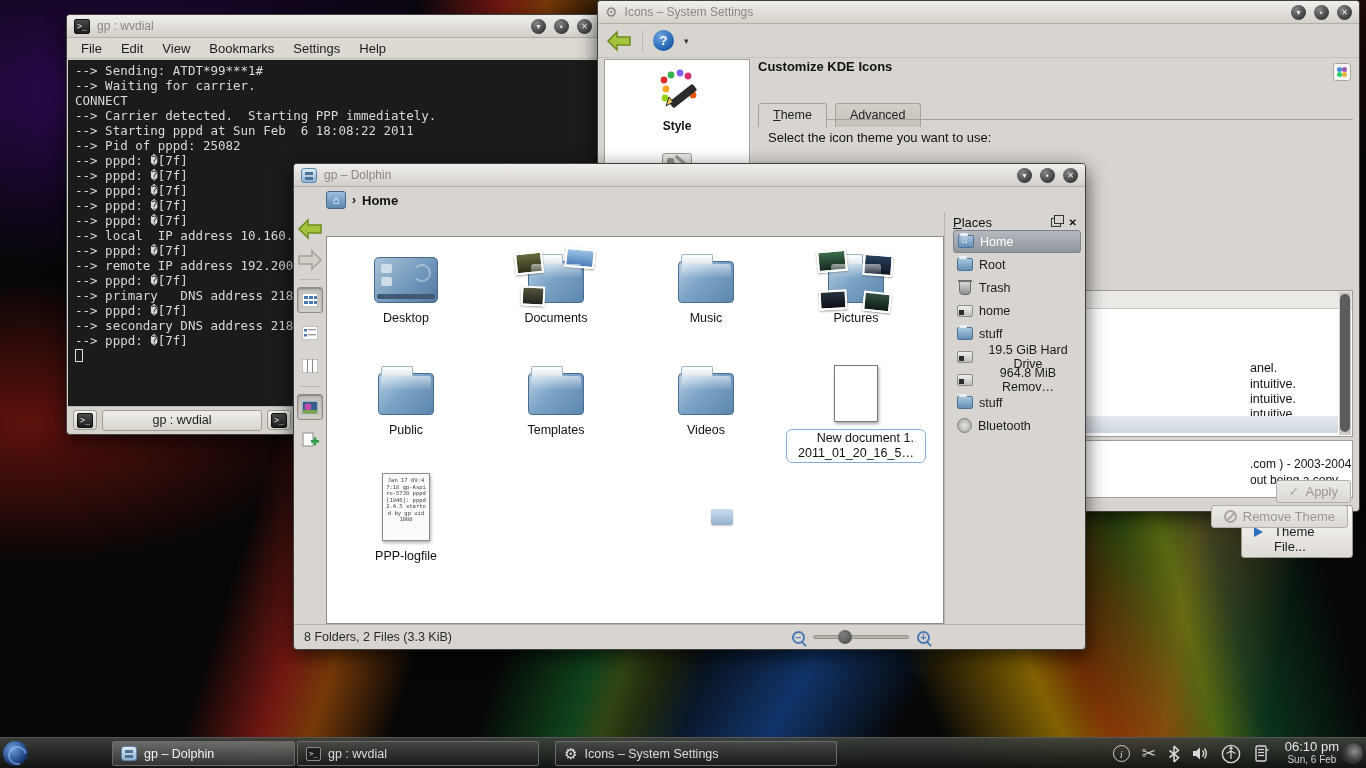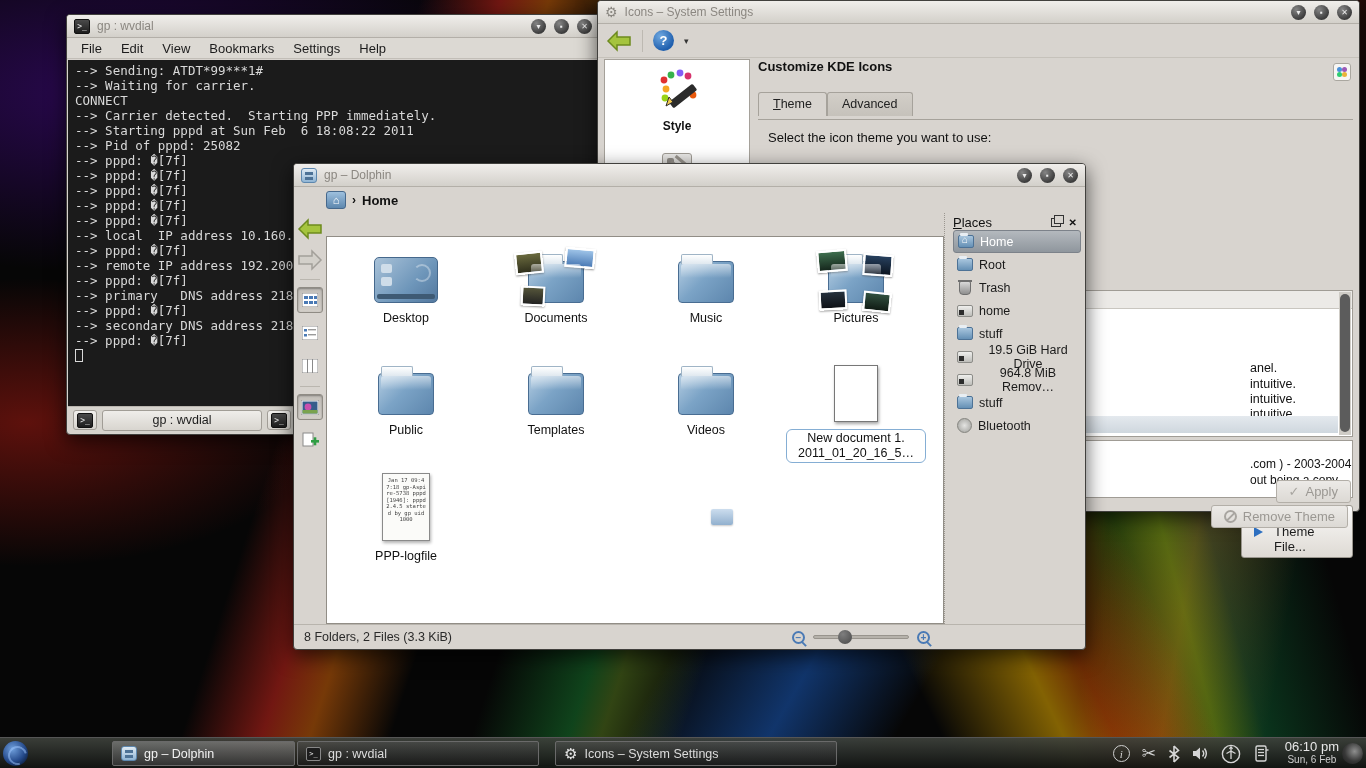--- a/index.html
+++ b/index.html
@@ -73,21 +73,21 @@
     border:1px solid #9f9b94; border-radius:3px; position:relative; }
   .hw-icon::before { content:""; position:absolute; left:4px; top:4px; width:7px; height:16px;
     background:#8e8b86; border-radius:2px; }
   .hw-icon::after { content:""; position:absolute; right:3px; top:5px; width:14px; height:3px;
     background:#97938c; transform:rotate(40deg); box-shadow:0 7px 0 #97938c; }
   #ss-main { position:absolute; left:160px; top:58px; right:6px; bottom:6px; }
   #ss-heading { font-weight:bold; font-size:13px; color:#111; }
   #ss-colors-icon { position:absolute; right:2px; top:4px; width:18px; height:18px; background:#f7f6f4;
     border:1px solid #aaa7a0; border-radius:3px; }
   #ss-colors-icon i { position:absolute; width:5px; height:5px; border-radius:50%; }
-  #ss-tabs { position:absolute; left:0; top:33px; display:flex; }
+  #ss-tabs { position:absolute; left:0; top:44px; display:flex;gap:8px; }
   .ss-tab { font-size:12.5px; padding:4px 14px 5px; border:1px solid #a6a29b; border-bottom:none;
     border-radius:3px 3px 0 0; background:linear-gradient(#d2cec8,#c6c2bb); color:#222; }
   .ss-tab.active { background:#d8d4cf; position:relative; z-index:2; }
   #ss-pane { position:absolute; left:0; right:0; top:60px; bottom:42px; border-top:1px solid #a6a29b; }
   #ss-select-text { font-size:13px; color:#111; padding:10px 10px; }
   #ss-list { position:absolute; left:10px; right:0; top:170px; height:147px; background:#fff;
     border:1px solid #a09c95; }
   #ss-list-header { height:18px; background:#eceae7; border-bottom:1px solid #c9c6c0; }
   .ss-frag { position:absolute; left:481px; font-size:12.5px; color:#111; }
   #ss-sel-band { position:absolute; left:1px; right:14px; top:125px; height:17px;
@@ -159,21 +159,21 @@
   .pic-th2 { right:-10px; top:-8px; width:30px; height:22px; transform:rotate(4deg);
     background:linear-gradient(#27405e,#0b1420); }
   .pic-th3 { left:-10px; bottom:-8px; width:28px; height:20px; transform:rotate(-3deg);
     background:linear-gradient(#26323e,#0e1116); }
   .pic-th4 { right:-8px; bottom:-10px; width:28px; height:20px; transform:rotate(6deg);
     background:linear-gradient(#31503f,#101b14); }
 
   .page-icon { width:44px; height:57px; background:#fff; border:1px solid #777; margin-top:4px;
     box-shadow:1px 2px 3px rgba(0,0,0,.35); }
   .sel-label { margin-top:7px; background:#fff; border:1px solid #85aed4; border-radius:6px;
-    padding:1px 11px; font-size:12.5px; line-height:15px; text-align:center; color:#111; }
+    padding:1px 11px; font-size:12.5px; line-height:15px; text-align:right; color:#111; }
   .preview-file { width:48px; height:68px; background:#fbfbf9; border:1px solid #8a8a8a; margin-top:0;
     box-shadow:1px 2px 3px rgba(0,0,0,.3); padding:3px 2px; overflow:hidden;
     font-family:"DejaVu Sans Mono",monospace; font-size:5.5px; line-height:6.5px; color:#444;
     word-break:break-all; text-align:center; }
 
   #d-artifact { position:absolute; left:417px; top:322px; width:22px; height:16px; border-radius:2px;
     background:linear-gradient(#c4d8ec,#7fa3c6); opacity:.85; box-shadow:0 1px 2px rgba(0,0,0,.25); }
 
   #d-places { position:absolute; right:4px; top:26px; width:137px; bottom:25px;
     border-left:1px dotted #9a968f; padding:2px 0 0 8px;text-align:center; }

